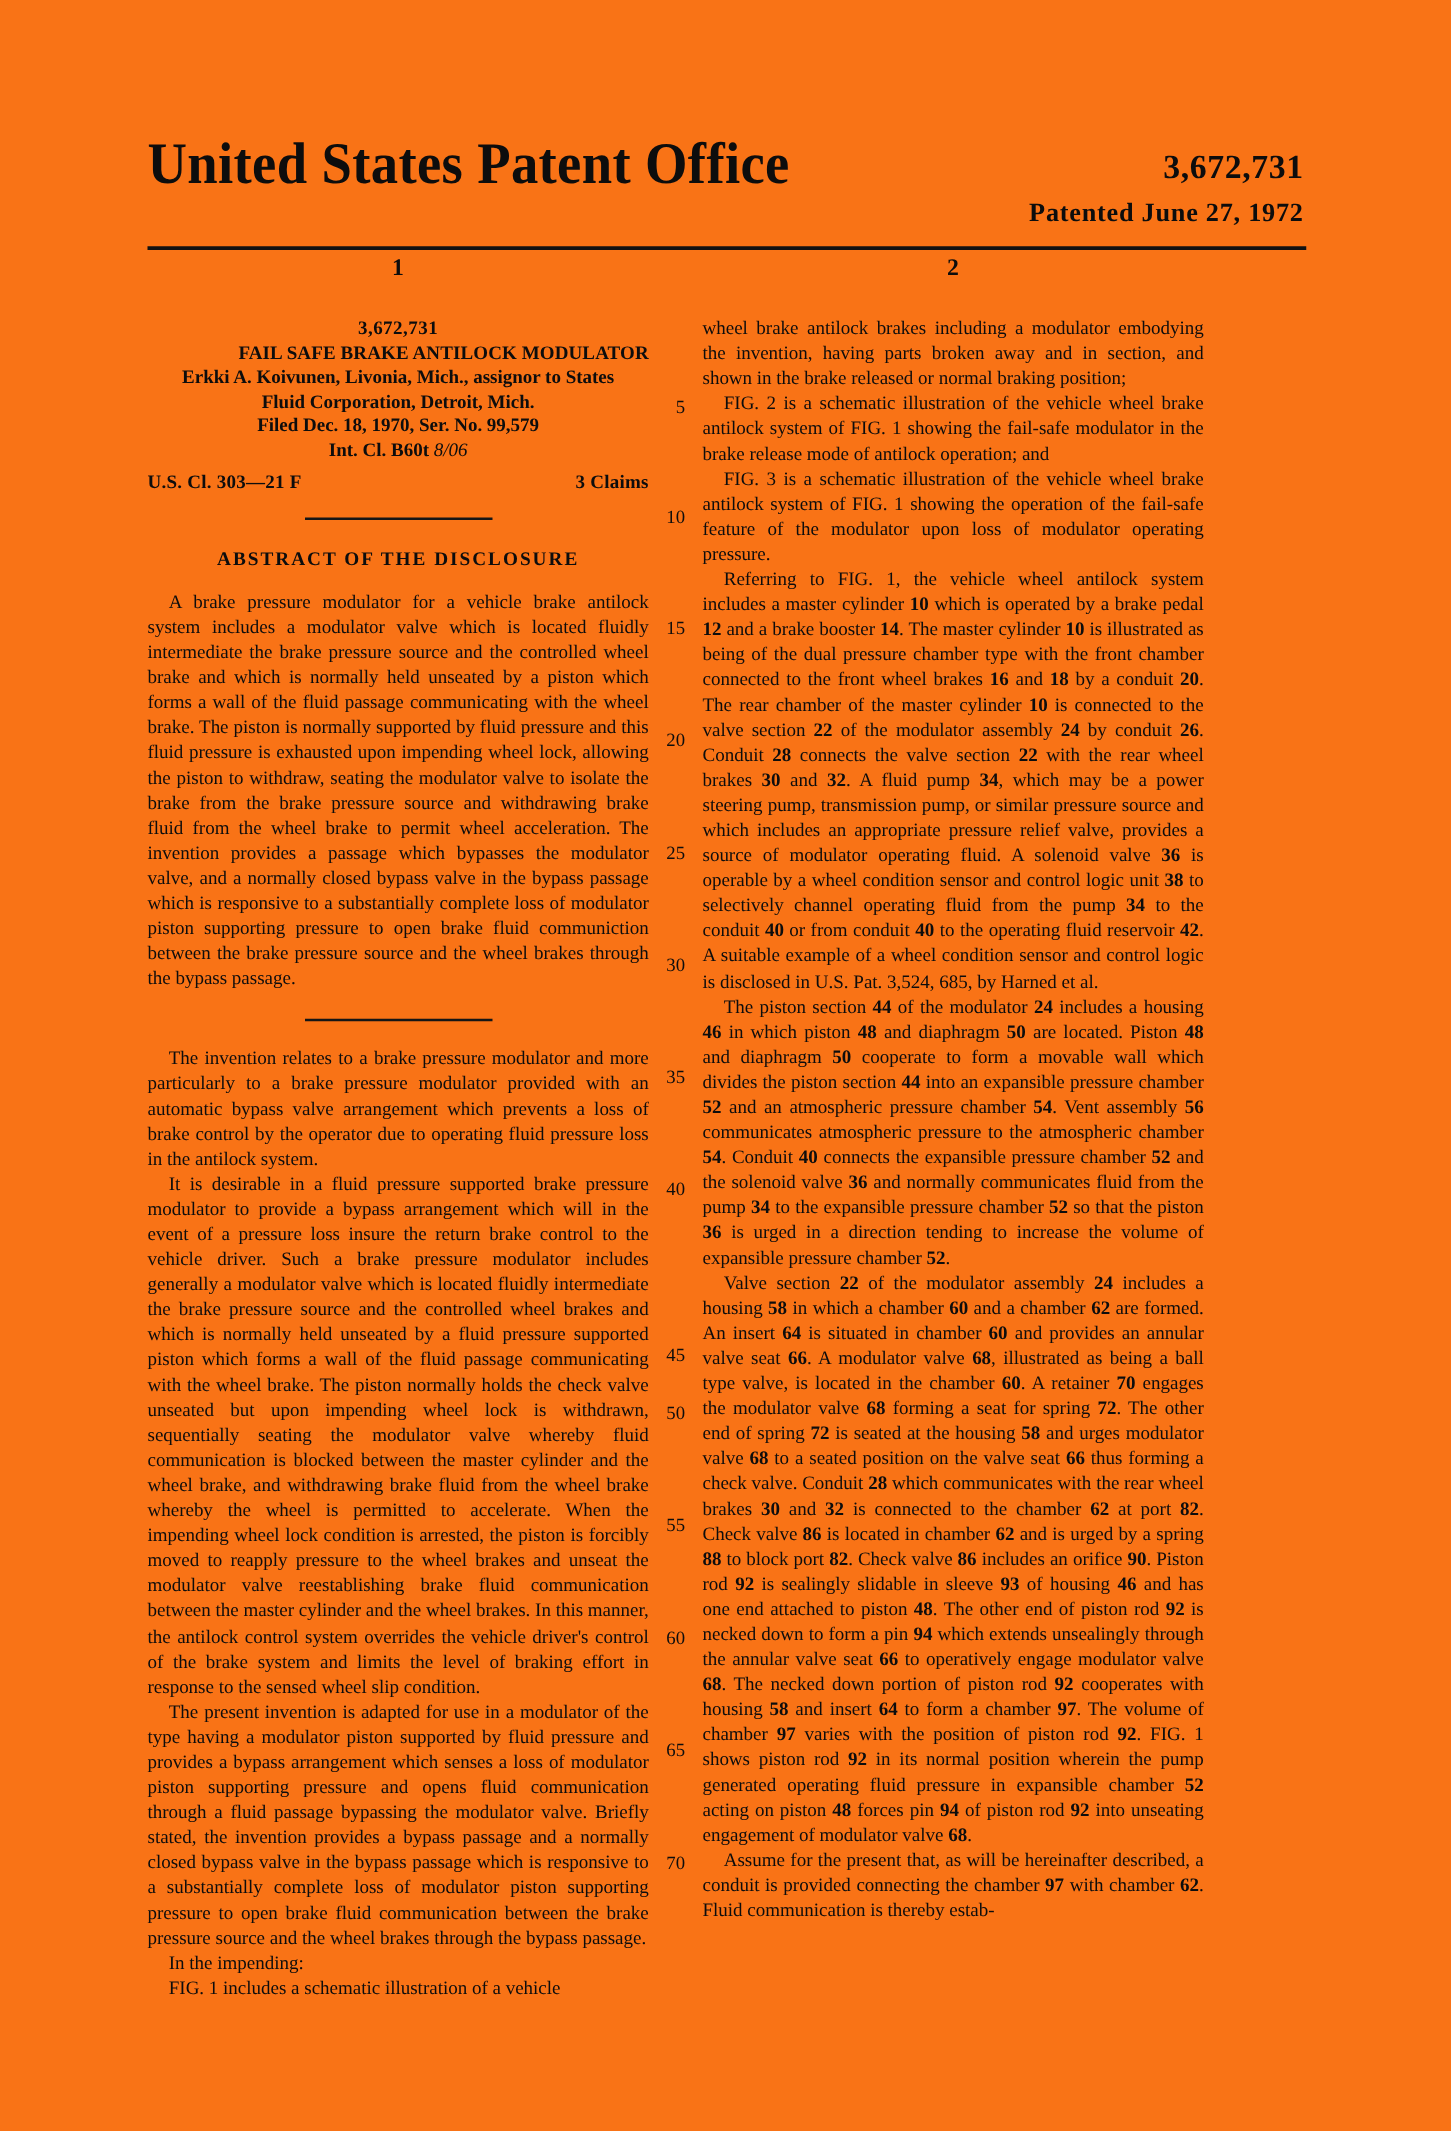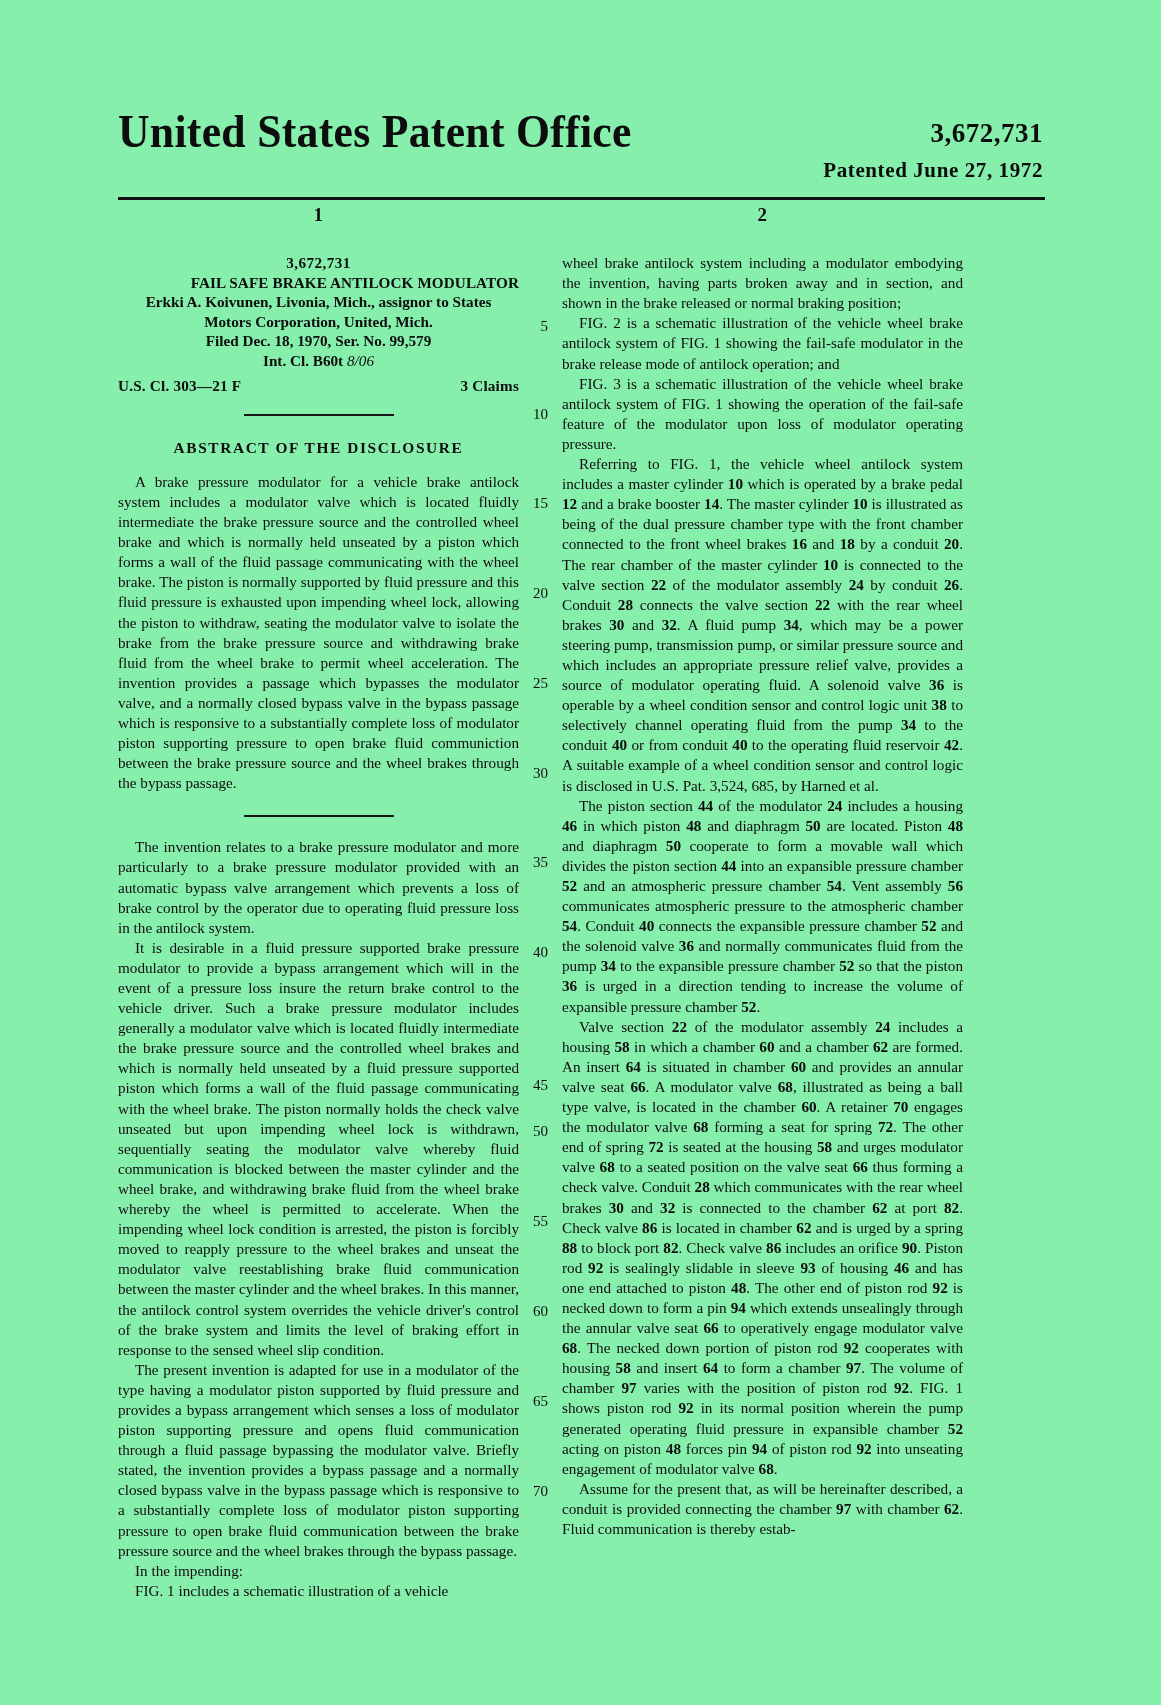--- a/index.html
+++ b/index.html
@@ -14,21 +14,21 @@
     color: #0d0d0d;
     position: relative;
     overflow: hidden;
   }
 
   .page {
     position: absolute;
     left: 0; top: 0;
     width: 1161px;
     height: 1705px;
-    background: #86efac;
+    background: #f97316;
   }
 
   
   .masthead {
     position: absolute;
     left: 118px;
     top: 112px;
     width: 925px;
     height: 78px;
   }
@@ -183,21 +183,21 @@
     </div>
 
   <div class="col col-left">
 
     <div class="folio">1</div>
 
     <div class="centered">
       <span class="ln pnum-c">3,672,731</span>
       <span class="ln ttl-c">FAIL SAFE BRAKE ANTILOCK MODULATOR</span>
       <span class="ln">Erkki A. Koivunen, Livonia, Mich., assignor to States</span>
-      <span class="ln">Motors Corporation, United, Mich.</span>
+      <span class="ln">Fluid Corporation, Detroit, Mich.</span>
       <span class="ln">Filed Dec. 18, 1970, Ser. No. 99,579</span>
       <span class="ln intcl"><span>Int. Cl. B60t</span>
         <i>8/06</i></span>
     </div>
 
     <div class="clsline">
       <span>U.S. Cl. 303—21 F</span>
       <span>3 Claims</span>
     </div>
 
@@ -212,21 +212,21 @@
     <p class="body">It is desirable in a fluid pressure supported brake pressure modulator to provide a bypass arrangement which will in the event of a pressure loss insure the return brake control to the vehicle driver. Such a brake pressure modulator includes generally a modulator valve which is located fluidly intermediate the brake pressure source and the controlled wheel brakes and which is normally held unseated by a fluid pressure supported piston which forms a wall of the fluid passage communicating with the wheel brake. The piston normally holds the check valve unseated but upon impending wheel lock is withdrawn, sequentially seating the modulator valve whereby fluid communication is blocked between the master cylinder and the wheel brake, and withdrawing brake fluid from the wheel brake whereby the wheel is permitted to accelerate. When the impending wheel lock condition is arrested, the piston is forcibly moved to reapply pressure to the wheel brakes and unseat the modulator valve reestablishing brake fluid communication between the master cylinder and the wheel brakes. In this manner, the antilock control system overrides the vehicle driver's control of the brake system and limits the level of braking effort in response to the sensed wheel slip condition.</p>
     <p class="body">The present invention is adapted for use in a modulator of the type having a modulator piston supported by fluid pressure and provides a bypass arrangement which senses a loss of modulator piston supporting pressure and opens fluid communication through a fluid passage bypassing the modulator valve. Briefly stated, the invention provides a bypass passage and a normally closed bypass valve in the bypass passage which is responsive to a substantially complete loss of modulator piston supporting pressure to open brake fluid communication between the brake pressure source and the wheel brakes through the bypass passage.</p>
     <p class="body">In the impending:</p>
     <p class="body">FIG. 1 includes a schematic illustration of a vehicle</p>
   </div>
 
   <div class="col col-right">
 
     <div class="folio">2</div>
 
-    <p class="body cont">wheel brake antilock system including a modulator embodying the invention, having parts broken away and in section, and shown in the brake released or normal braking position;</p>
+    <p class="body cont">wheel brake antilock brakes including a modulator embodying the invention, having parts broken away and in section, and shown in the brake released or normal braking position;</p>
     <p class="body">FIG. 2 is a schematic illustration of the vehicle wheel brake antilock system of FIG. 1 showing the fail-safe modulator in the brake release mode of antilock operation; and</p>
     <p class="body">FIG. 3 is a schematic illustration of the vehicle wheel brake antilock system of FIG. 1 showing the operation of the fail-safe feature of the modulator upon loss of modulator operating pressure.</p>
 
     <p class="body">Referring to FIG. 1, the vehicle wheel antilock system includes a master cylinder <b class="ref">10</b> which is operated by a brake pedal <b class="ref">12</b> and a brake booster <b class="ref">14</b>. The master cylinder <b class="ref">10</b> is illustrated as being of the dual pressure chamber type with the front chamber connected to the front wheel brakes <b class="ref">16</b> and <b class="ref">18</b> by a conduit <b class="ref">20</b>. The rear chamber of the master cylinder <b class="ref">10</b> is connected to the valve section <b class="ref">22</b> of the modulator assembly <b class="ref">24</b> by conduit <b class="ref">26</b>. Conduit <b class="ref">28</b> connects the valve section <b class="ref">22</b> with the rear wheel brakes <b class="ref">30</b> and <b class="ref">32</b>. A fluid pump <b class="ref">34</b>, which may be a power steering pump, transmission pump, or similar pressure source and which includes an appropriate pressure relief valve, provides a source of modulator operating fluid. A solenoid valve <b class="ref">36</b> is operable by a wheel condition sensor and control logic unit <b class="ref">38</b> to selectively channel operating fluid from the pump <b class="ref">34</b> to the conduit <b class="ref">40</b> or from conduit <b class="ref">40</b> to the operating fluid reservoir <b class="ref">42</b>. A suitable example of a wheel condition sensor and control logic is disclosed in U.S. Pat. 3,524, 685, by Harned et al.</p>
     <p class="body">The piston section <b class="ref">44</b> of the modulator <b class="ref">24</b> includes a housing <b class="ref">46</b> in which piston <b class="ref">48</b> and diaphragm <b class="ref">50</b> are located. Piston <b class="ref">48</b> and diaphragm <b class="ref">50</b> cooperate to form a movable wall which divides the piston section <b class="ref">44</b> into an expansible pressure chamber <b class="ref">52</b> and an atmospheric pressure chamber <b class="ref">54</b>. Vent assembly <b class="ref">56</b> communicates atmospheric pressure to the atmospheric chamber <b class="ref">54</b>. Conduit <b class="ref">40</b> connects the expansible pressure chamber <b class="ref">52</b> and the solenoid valve <b class="ref">36</b> and normally communicates fluid from the pump <b class="ref">34</b> to the expansible pressure chamber <b class="ref">52</b> so that the piston <b class="ref">36</b> is urged in a direction tending to increase the volume of expansible pressure chamber <b class="ref">52</b>.</p>
     <p class="body">Valve section <b class="ref">22</b> of the modulator assembly <b class="ref">24</b> includes a housing <b class="ref">58</b> in which a chamber <b class="ref">60</b> and a chamber <b class="ref">62</b> are formed. An insert <b class="ref">64</b> is situated in chamber <b class="ref">60</b> and provides an annular valve seat <b class="ref">66</b>. A modulator valve <b class="ref">68</b>, illustrated as being a ball type valve, is located in the chamber <b class="ref">60</b>. A retainer <b class="ref">70</b> engages the modulator valve <b class="ref">68</b> forming a seat for spring <b class="ref">72</b>. The other end of spring <b class="ref">72</b> is seated at the housing <b class="ref">58</b> and urges modulator valve <b class="ref">68</b> to a seated position on the valve seat <b class="ref">66</b> thus forming a check valve. Conduit <b class="ref">28</b> which communicates with the rear wheel brakes <b class="ref">30</b> and <b class="ref">32</b> is connected to the chamber <b class="ref">62</b> at port <b class="ref">82</b>. Check valve <b class="ref">86</b> is located in chamber <b class="ref">62</b> and is urged by a spring <b class="ref">88</b> to block port <b class="ref">82</b>. Check valve <b class="ref">86</b> includes an orifice <b class="ref">90</b>. Piston rod <b class="ref">92</b> is sealingly slidable in sleeve <b class="ref">93</b> of housing <b class="ref">46</b> and has one end attached to piston <b class="ref">48</b>. The other end of piston rod <b class="ref">92</b> is necked down to form a pin <b class="ref">94</b> which extends unsealingly through the annular valve seat <b class="ref">66</b> to operatively engage modulator valve <b class="ref">68</b>. The necked down portion of piston rod <b class="ref">92</b> cooperates with housing <b class="ref">58</b> and insert <b class="ref">64</b> to form a chamber <b class="ref">97</b>. The volume of chamber <b class="ref">97</b> varies with the position of piston rod <b class="ref">92</b>. FIG. 1 shows piston rod <b class="ref">92</b> in its normal position wherein the pump generated operating fluid pressure in expansible chamber <b class="ref">52</b> acting on piston <b class="ref">48</b> forces pin <b class="ref">94</b> of piston rod <b class="ref">92</b> into unseating engagement of modulator valve <b class="ref">68</b>.</p>
     <p class="body">Assume for the present that, as will be hereinafter described, a conduit is provided connecting the chamber <b class="ref">97</b> with chamber <b class="ref">62</b>. Fluid communication is thereby estab-</p>
   </div>
 
 </div>

